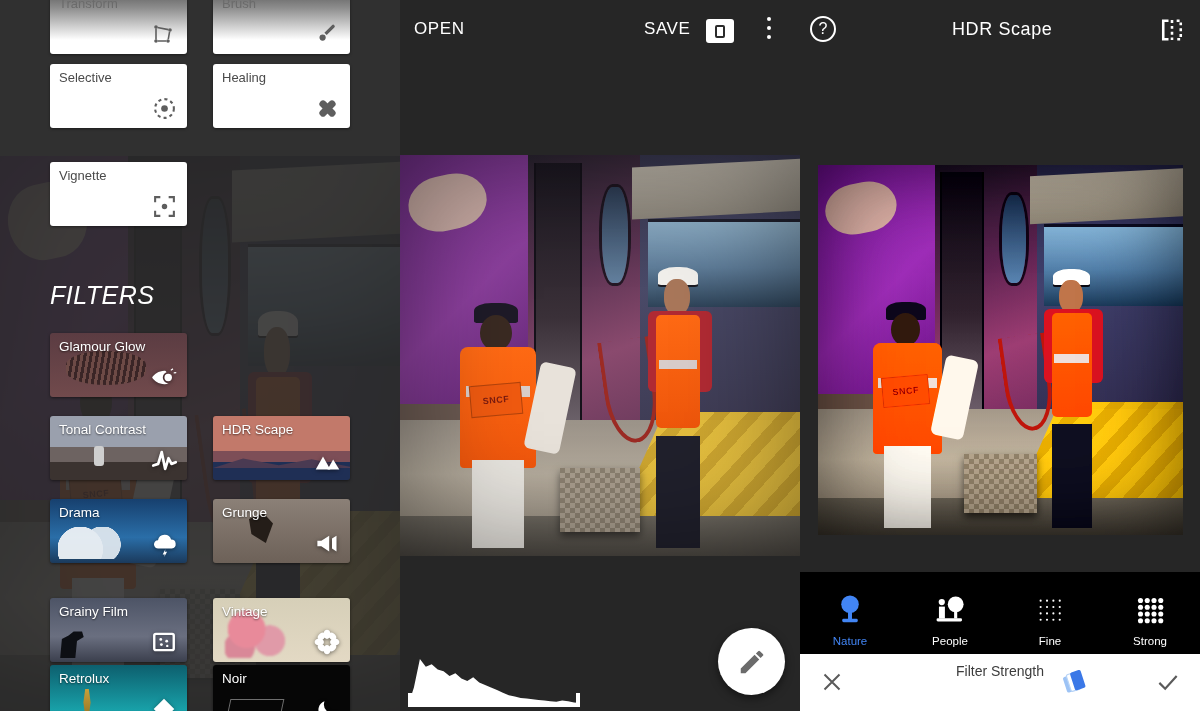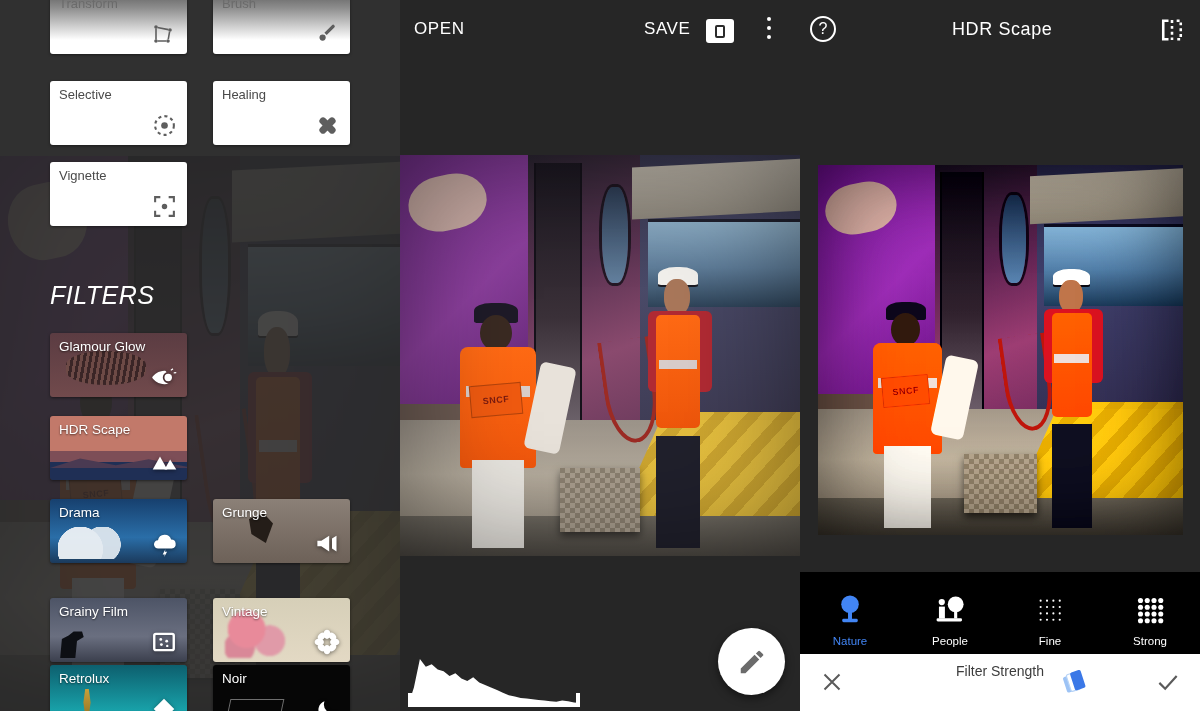--- a/index.html
+++ b/index.html
@@ -265,21 +265,21 @@
           <span class="tlabel">Brush</span>
           <span class="ticon">
             <svg viewBox="0 0 24 24" width="24" height="24" fill="currentColor">
               <path d="M19.3 3.2a1.6 1.6 0 0 0-2.3 0l-7.6 7.6 2.3 2.3 7.6-7.6a1.6 1.6 0 0 0 0-2.3z"></path>
               <circle cx="7.6" cy="15.6" r="3.1"></circle>
             </svg>
           </span>
         </div>
       </div>
 
-      <div class="card-row" style="top:81px;border-radius:8px;">
+      <div class="card-row" style="top:64px;border-radius:8px;">
         <div class="tool-card plain">
           <span class="tlabel">Selective</span>
           <span class="ticon">
             <svg viewBox="0 0 24 24" width="25" height="25" fill="none" stroke="currentColor" stroke-width="2" stroke-dasharray="3 3">
               <circle cx="12" cy="12" r="9"></circle>
               <circle cx="12" cy="12" r="3.2" fill="currentColor" stroke="none"></circle>
             </svg>
           </span>
         </div>
         <div class="tool-card plain">
@@ -319,20 +319,29 @@
             <svg viewBox="0 0 24 24" width="27" height="27" fill="currentColor">
               <path d="M12 6C6.8 6 2.6 9.4 1 12c1.6 2.6 5.8 6 11 6 1.3 0 2.5-.2 3.6-.6-2.9-.4-5.1-2.8-5.1-5.4 0-2.1 1.4-3.9 3.3-4.6C13.2 6.1 12.6 6 12 6z"></path>
               <circle cx="15.3" cy="12" r="3.3"></circle>
               <path d="M17.4 5.2l1.9-1.5.5 1.1-2 1.1zM20.2 7.4l2.3-.4-.1 1.2-2.2.2z"></path>
             </svg>
           </span>
         </div>
       </div>
 
       <div class="card-row" style="top:416px;">
+        <div class="filter-card">
+          <div class="thumb th-tonal"></div>
+          <span class="flabel">Tonal Contrast</span>
+          <span class="ficon">
+            <svg viewBox="0 0 24 24" width="27" height="27" fill="none" stroke="currentColor" stroke-width="2.4" stroke-linejoin="round" stroke-linecap="round">
+              <path d="M2 16.5 6.4 15 9.5 4.5 12.6 19.5 15.6 10 18.2 15 22 13.5"></path>
+            </svg>
+          </span>
+        </div>
         <div class="filter-card">
           <div class="thumb th-hdr"></div>
           <span class="flabel">HDR Scape</span>
           <span class="ficon">
             <svg viewBox="0 0 24 24" width="27" height="27" fill="currentColor">
               <path d="M1.5 20 8 8.5 14.5 20z"></path>
                 <path d="M12 20 17 11l5.5 9z"></path>
             </svg>
           </span>
         </div>

